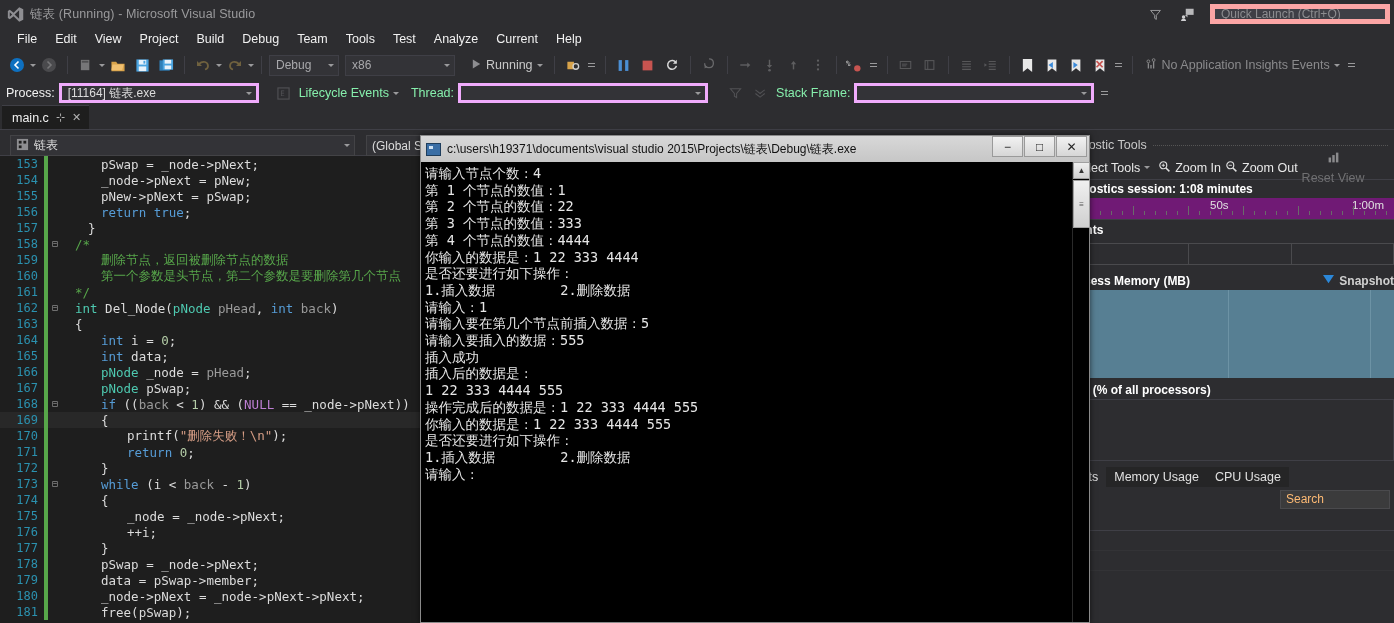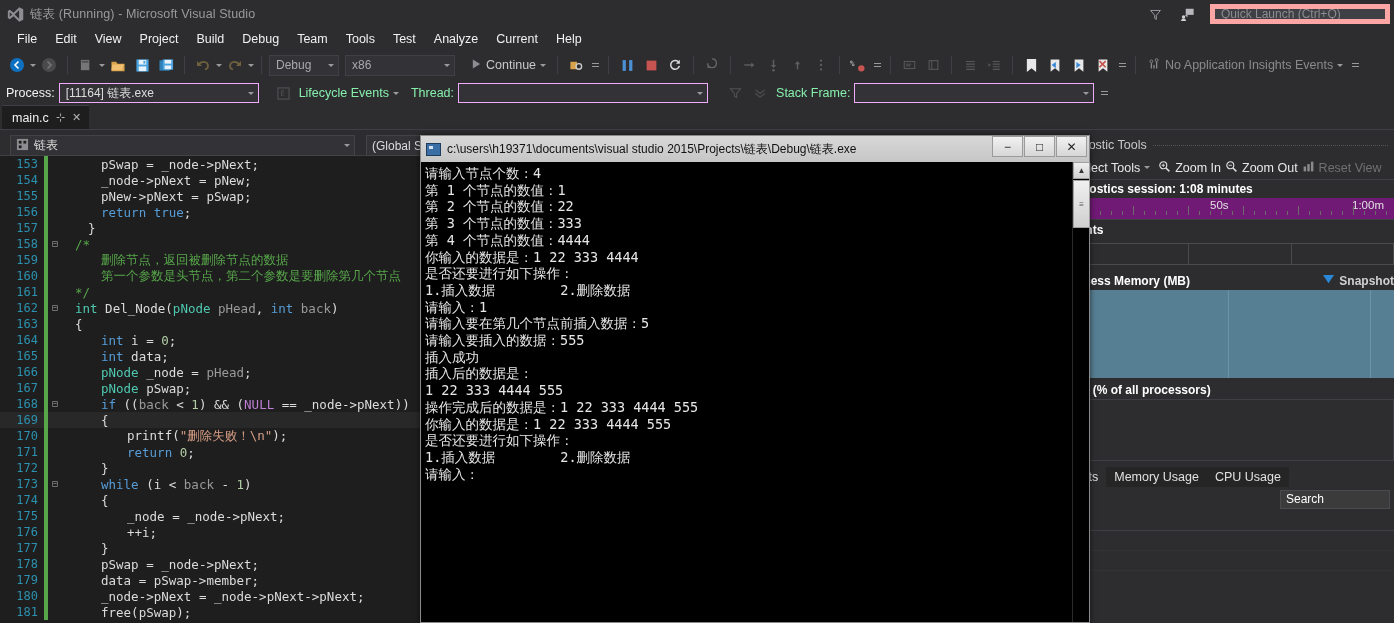--- a/index.html
+++ b/index.html
@@ -35,21 +35,21 @@
   .tb-combo{ height:21px; background:#333337; border:1px solid #3f3f46; color:#a9a9ac;
              display:flex; align-items:center; padding:0 4px 0 6px; font-size:12px; }
   .tb-combo .lbl{ flex:1; white-space:nowrap; overflow:hidden; }
   .tb-btn-txt{ display:flex; align-items:center; gap:4px; color:#c8c8c8; font-size:12.5px; padding:0 4px; white-space:nowrap;}
   .overflow{ display:flex; flex-direction:column; align-items:center; justify-content:center; width:12px;}
   .overflow i{ display:block; width:7px; height:1px; background:#9a9a9c; margin:1px 0;}
 
   
   .toolbar2{ height:26px; display:flex; align-items:center; padding-left:6px; background:#2d2d30; gap:4px; }
   .t2-label{ color:#f1f1f1; font-size:12.5px; white-space:nowrap; }
-  .t2-combo{ height:20px; background:#333337; border:1px solid #f0abfc; color:#dcdcdc;
+  .t2-combo{ height:20px; background:#333337; border:3px solid #f0abfc; color:#dcdcdc;
              display:flex; align-items:center; padding:0 4px 0 6px; font-size:12px; }
   .t2-combo.empty{ color:#8a8a8d; }
   .t2-combo .lbl{ flex:1; white-space:nowrap; overflow:hidden;}
   .t2-dim{ color:#86efac; font-size:12.5px; white-space:nowrap;}
 
   
   .tabstrip{ height:24px; background:#2d2d30; display:flex; align-items:flex-end; padding-left:2px;
              border-bottom:1px solid #3f3f46;}
   .doctab{ height:24px; background:#1e1e1e; color:#f1f1f1; display:flex; align-items:center;
            gap:7px; padding:0 8px 0 10px; border-top:1px solid #3f3f46; font-size:12.5px;}
@@ -135,21 +135,21 @@
              background:linear-gradient(#f0f0f0,#cfcfcf); border:1px solid #a0a0a0;
              display:flex; align-items:center; justify-content:center; font-size:8px; color:#555;}
 
   
   .diag-hdr{ height:22px; display:flex; align-items:center; padding-left:6px; color:#c8c8c8; font-size:12.5px;
              background:#2d2d30;}
   .diag-hdr .dots{ flex:1; height:1px; margin:0 6px; border-top:1px dotted #555; }
   .diag-tools{ height:24px; display:flex; align-items:center; gap:4px; padding-left:6px; background:#2d2d30;
                border-bottom:1px solid #3f3f46;}
   .dt-btn{ display:flex; align-items:center; gap:4px; color:#e8e8e8; font-size:12.5px; white-space:nowrap;}
-  .dt-btn.dis{ color:#707072; }
+  .dt-btn.dis{ color:#707072;flex-direction:column; }
   .diag-session{ height:18px; display:flex; align-items:center; padding-left:6px;
                  color:#fff; font-weight:bold; font-size:12px; background:#2d2d30; }
   .diag-ruler{ height:22px; position:relative; background:#701a75; border-bottom:1px solid #3f3f46;}
   .diag-ruler .lbl{ position:absolute; top:1px; color:#e0e0e0; font-size:11.5px; }
   .diag-ruler .tk{ position:absolute; bottom:4px; width:1px; background:#6a6a6a; }
   .diag-ruler .cursor{ position:absolute; top:0; width:4px; height:16px; background:#f0f0f0; }
   .sec-hdr{ height:19px; display:flex; align-items:center; gap:5px; padding-left:4px;
             color:#fff; font-weight:bold; font-size:12px; background:#2d2d30; }
   .tri{ width:0;height:0;border-top:4px solid transparent;border-bottom:4px solid transparent;border-left:5px solid #d0d0d0;}
   .events-lane{ height:26px; margin:2px 0 0 0; display:flex; align-items:center; }
@@ -160,21 +160,21 @@
   .snap-row{ display:flex; align-items:center; }
   .snap-lbl{ margin-left:auto; color:#d0d0d0; font-size:12px; display:flex; align-items:center; gap:4px;}
   .graph-mem{ height:88px; background:#577f93; margin-left:36px; position:relative; }
   .graph-mem .vgrid{ position:absolute; top:0; bottom:0; width:1px; background:#6d93a5;}
   .graph-cpu{ height:62px; background:#2d2d30; margin-left:36px; border:1px solid #3f3f46; }
   .tabs-row{ height:22px; display:flex; align-items:flex-end; background:#2d2d30; padding-left:2px; gap:0;}
   .dtab{ height:20px; padding:0 8px; color:#e0e0e0; font-size:12.5px; display:flex; align-items:center;
          background:#252526; }
   .dtab.active{ background:#2d2d30; }
   .search-row{ height:24px; display:flex; align-items:center; justify-content:flex-end; padding-right:4px;}
-  .search-box{ width:110px; height:19px; background:#3b3b3c; border:1px solid #4a4a4d; color:#ffffff;
+  .search-box{ width:110px; height:19px; background:#3b3b3c; border:1px solid #4a4a4d; color:#fdba74;
                font-size:12px; display:flex; align-items:center; padding:0 5px;}
   .ev-col-hdr{ height:20px; display:flex; align-items:center; color:#dcdcdc; font-size:12.5px;
                padding-left:6px; border-bottom:1px solid #3f3f46;}
   .ev-row{ height:20px; border-bottom:1px solid #333336; }
 
   
   .hidden-ov{ overflow:hidden; }
 </style>
 </head>
 <body>
@@ -289,21 +289,21 @@
       <span class="lbl">x86</span>
       <span class="caret sm"></span>
     </div>
     <div style="width:8px"></div>
     <div class="tb-btn-txt">
       <span>
         <svg width="11" height="12" viewBox="0 0 12 12">
             <path d="M2 1l8 5-8 5z" fill="#8d8d90"></path>
           </svg>
       </span>
-      <span>Continue</span>
+      <span>Running</span>
       <span class="caret sm"></span>
     </div>
     <div class="tb-sep"></div>
     <div class="tb-ic">
       <svg width="16" height="15" viewBox="0 0 16 16">
           <path d="M2 4h7v8H2z" fill="#d8a34a"></path>
           <circle cx="11" cy="9" r="3" fill="none" stroke="#cfcfcf" stroke-width="1.4"></circle>
         </svg>
     </div>
     <div class="overflow">

